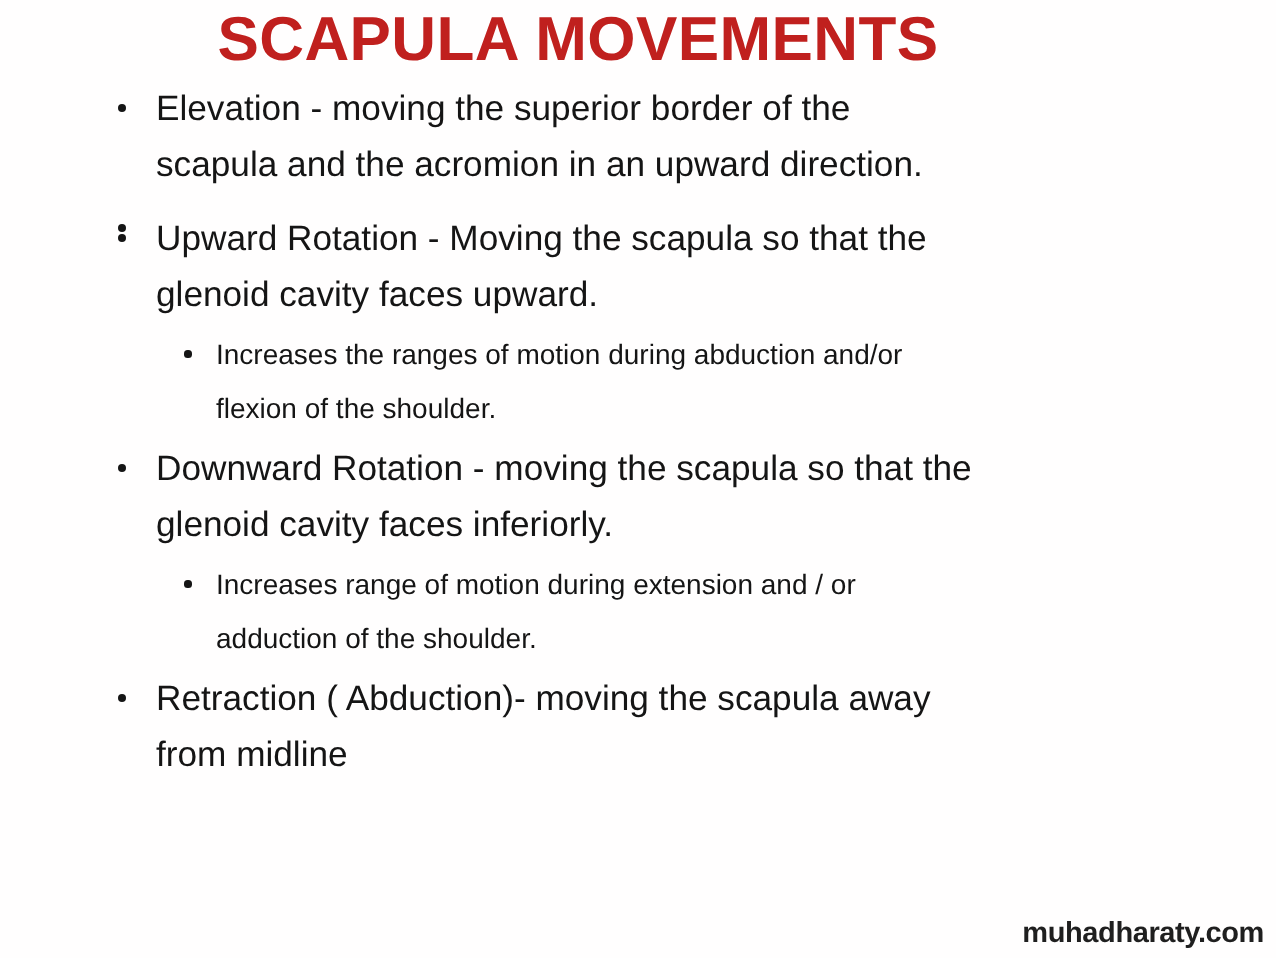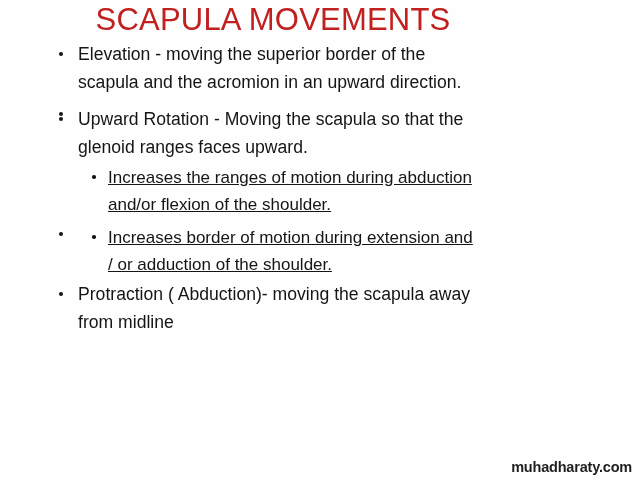--- a/index.html
+++ b/index.html
@@ -18,28 +18,28 @@
   #slide {
     position: relative;
     width: 638px;
     height: 479px;
     background: #fffefe;
     box-sizing: border-box;
   }
   #slide-title {
     position: absolute;
     top: 2px;
-    left: 0;
+    left: 16px;
     width: 546px;
     text-align: center;
     font-size: 31px;
     line-height: 36px;
     letter-spacing: 0.2px;
     color: #c0201e;
-    font-weight: 400;
+    font-weight: 700;
     white-space: nowrap;
   }
   #body-list {
     position: absolute;
     top: 41px;
     left: 0;
     width: 514px;
     margin: 0;
     padding: 0;
     list-style: none;
@@ -53,23 +53,22 @@
     color: #151515;
     text-align: left;
   }
   .bullet.lvl1 {
     padding-left: 78px;
     padding-right: 26px;
   }
   .bullet.lvl2 {
     padding-left: 108px;
     padding-right: 36px;
-    font-size: 17px;
+    font-size: 14px;
     line-height: 27px;
-    text-decoration: underline;
   }
   .bullet .dot {
     position: absolute;
     display: block;
     border-radius: 50%;
     background: #151515;
   }
   .bullet.lvl1 .dot {
     left: 59px;
     top: 11px;
@@ -115,44 +114,45 @@
     </li>
     <li class="gap-1"></li>
 
     <li class="bullet lvl1">
       <span class="dot"></span>
     </li>
     <li class="gap-1"></li>
 
     <li class="bullet lvl1">
       <span class="dot"></span>
-      <span class="txt">Upward Rotation - Moving the scapula so that the glenoid ranges faces upward.</span>
+      <span class="txt">Upward Rotation - Moving the scapula so that the glenoid cavity faces upward.</span>
     </li>
     <li class="gap-2"></li>
 
     <li class="bullet lvl2">
       <span class="dot"></span>
       <span class="txt">Increases the ranges of motion during abduction and/or flexion of the shoulder.</span>
     </li>
     <li class="gap-2"></li>
 
     <li class="bullet lvl1">
       <span class="dot"></span>
+      <span class="txt">Downward Rotation - moving the scapula so that the glenoid cavity faces inferiorly.</span>
     </li>
     <li class="gap-2"></li>
 
     <li class="bullet lvl2">
       <span class="dot"></span>
-      <span class="txt">Increases border of motion during extension and / or adduction of the shoulder.</span>
+      <span class="txt">Increases range of motion during extension and / or adduction of the shoulder.</span>
     </li>
     <li class="gap-2"></li>
 
     <li class="bullet lvl1">
       <span class="dot"></span>
-      <span class="txt">Protraction ( Abduction)- moving the scapula away from midline</span>
+      <span class="txt">Retraction ( Abduction)- moving the scapula away from midline</span>
     </li>
     <li class="gap-1"></li>
 
 
   </ul>
 
   <div id="watermark">muhadharaty.com</div>
 
 </div>
 

